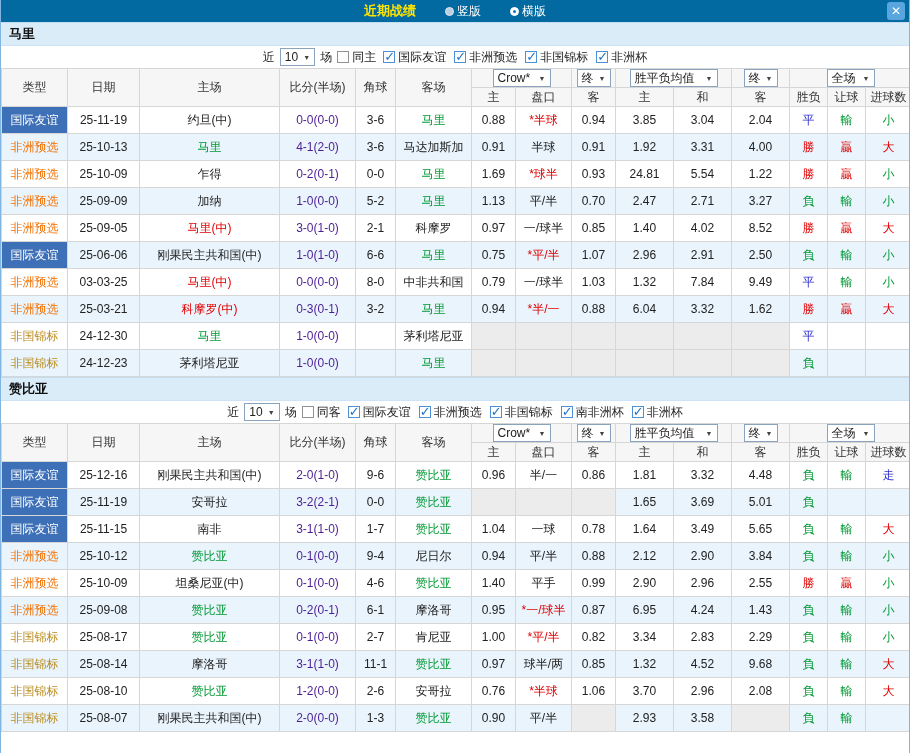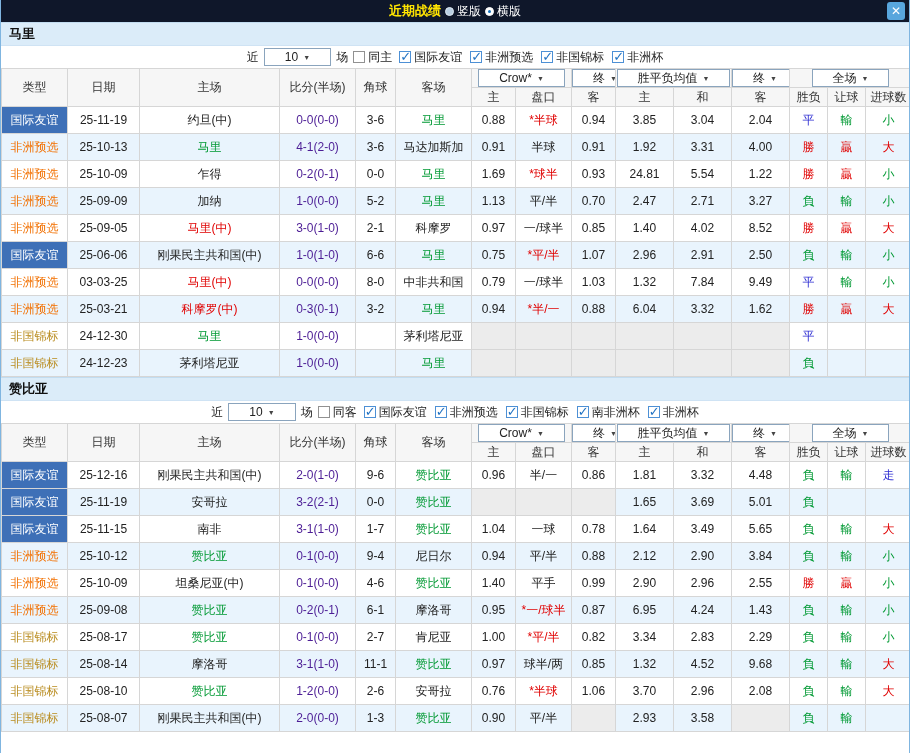--- a/index.html
+++ b/index.html
@@ -1,40 +1,40 @@
 <!DOCTYPE html>
 <html><head>
 <meta charset="utf-8">
 <style>
   *{box-sizing:border-box;margin:0;padding:0}
   body{width:910px;height:753px;overflow:hidden;background:#fff;
        font-family:"Liberation Sans","DejaVu Sans",sans-serif;font-size:12px;color:#222}
   .window{width:910px;height:753px;overflow:hidden;background:#fff;
           border-left:1px solid #7fb5e0;border-right:1px solid #7fb5e0}
   
-  .titlebar{height:22px;background:#0f172a;position:relative;display:flex;align-items:center;
-            justify-content:center;gap:4px;color:#fff}
+  .titlebar{height:22px;background:#0369a1;position:relative;display:flex;align-items:center;
+            justify-content:center;gap:29px;color:#fff}
   .title{color:#ffe400;font-weight:bold;font-size:13px}
   .radio-wrap{display:inline-flex;align-items:center;gap:3px;cursor:pointer}
   .radio{width:9px;height:9px;border-radius:50%;background:#b9cfe3;border:1px solid #dfe9f2;position:relative;display:inline-block}
   .radio.sel{background:#fff;border-color:#fff}
   .radio.sel::after{content:"";position:absolute;left:2px;top:2px;width:3px;height:3px;border-radius:50%;background:#1571bb}
   .close{position:absolute;right:4px;top:2px;width:18px;height:18px;background:#58a6dd;border-radius:3px;
          color:#fff;text-align:center;line-height:18px;font-size:12px;cursor:pointer}
   
   .team-bar{height:24px;background:#dbecf9;border-top:1px solid #c2dcf0;border-bottom:1px solid #cfe3f4;
             display:flex;align-items:center;padding-left:8px;font-weight:bold;font-size:13px;color:#111}
   .filter-bar{height:22px;display:flex;align-items:center;justify-content:center;gap:5px;white-space:nowrap;background:#fff}
   .leagues{display:inline-flex;gap:8px;margin-left:2px}
   .cbwrap{display:inline-flex;align-items:center;gap:3px;cursor:pointer}
   .cb{width:12px;height:12px;border:1px solid #919191;background:#fff;position:relative;display:inline-block}
   .cb.on{border-color:#4d90d5}
   .cb.on::after{content:"\2713";position:absolute;left:0;top:-3px;font-size:13px;font-weight:bold;color:#2273c3}
   .sel-box{display:inline-flex;align-items:center;justify-content:space-between;border:1px solid #8aa4bd;
-           background:#fff;height:18px;padding:0 20px;gap:5px;cursor:pointer;font-size:12px;color:#222}
+           background:#fff;height:18px;padding:0 4px;gap:5px;cursor:pointer;font-size:12px;color:#222}
   .arrow{font-size:7px;color:#444}
   .w-count{min-width:34px}.w-book{min-width:58px}.w-final{min-width:34px}.w-avg{min-width:88px}.w-scope{min-width:48px}
   
   table{border-collapse:collapse;table-layout:fixed;width:910px}
   th,td{border:1px solid #d6d6d6;text-align:center;padding:0;white-space:nowrap;overflow:hidden}
   thead th{height:19px;background:#f6f6f6;font-weight:normal;font-size:12px;color:#333}
   tbody td{height:27px;font-size:12px}
   tbody tr:nth-child(even){background:#e9f4fd}
   td.t-friendly{background:#3e70b7;color:#fff}
   td.t-qual{color:#f27000}

